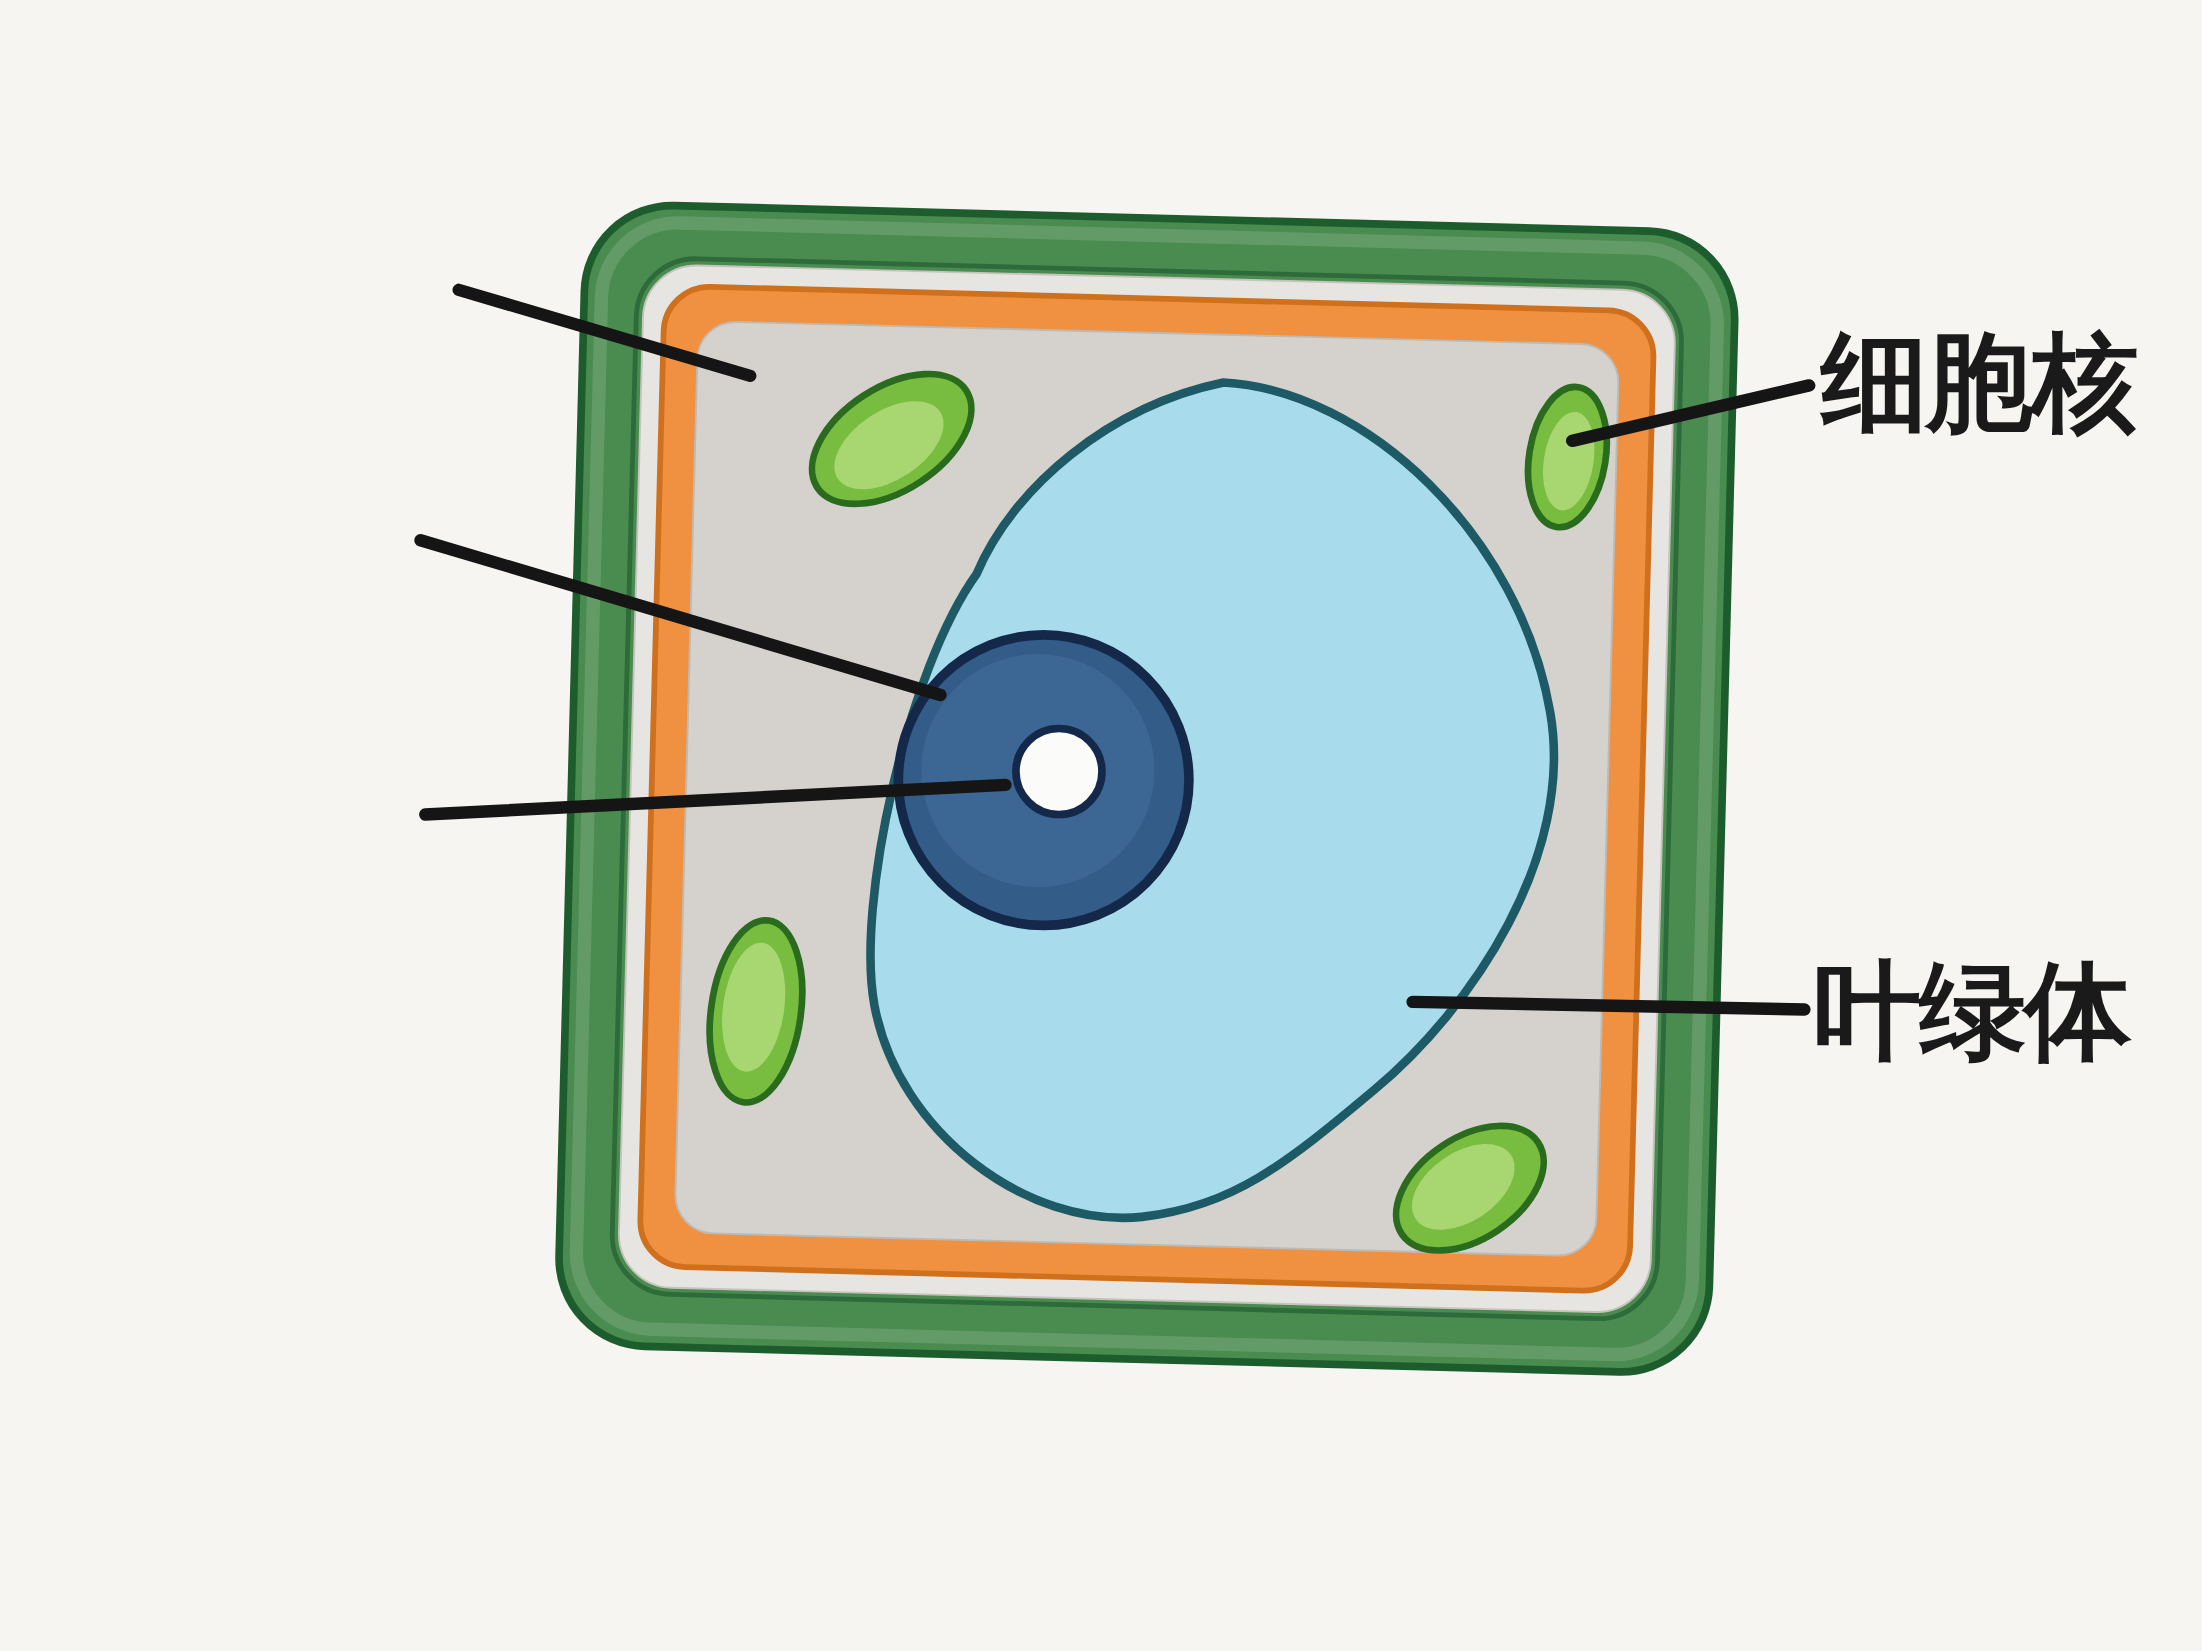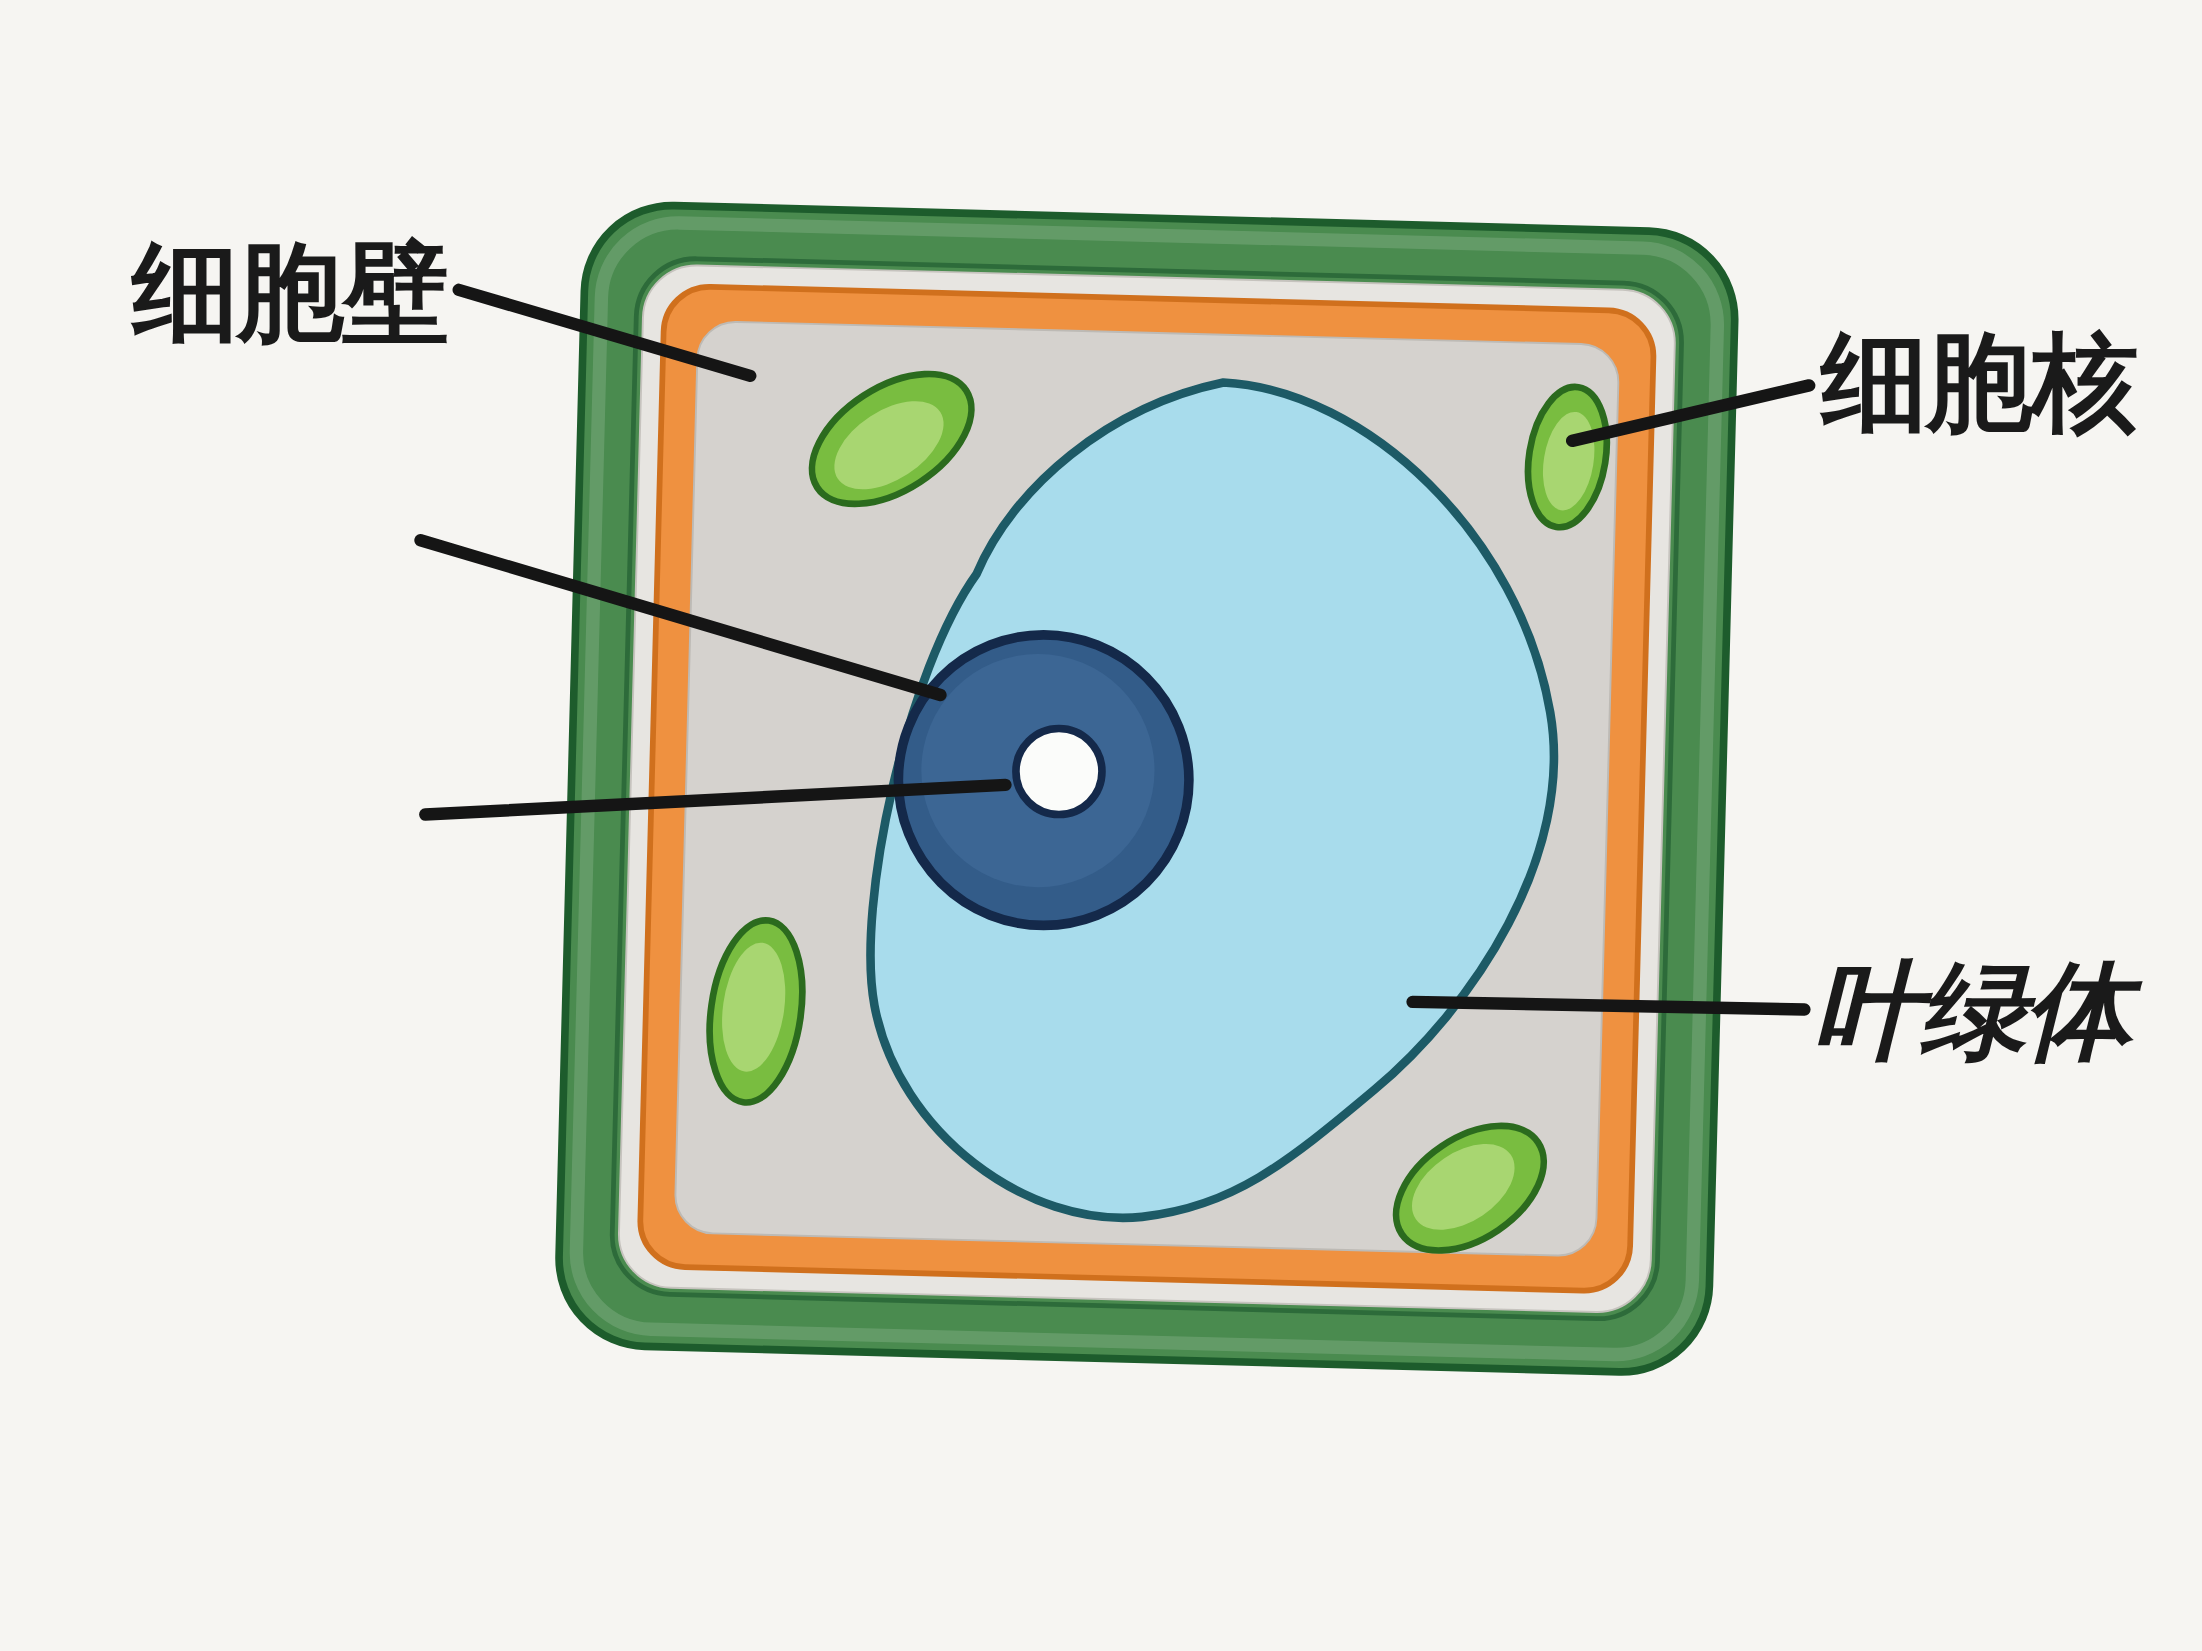--- a/index.html
+++ b/index.html
@@ -102,21 +102,20 @@
     <circle class="nucleus-inner" cx="1086" cy="806" r="122"></circle>
     <circle class="nucleolus" cx="1108" cy="807" r="45"></circle>
 
     <line class="pointer" x1="480" y1="303" x2="785" y2="393"></line>
     <line class="pointer" x1="440" y1="565" x2="984" y2="727"></line>
     <line class="pointer" x1="445" y1="852" x2="1052" y2="821"></line>
     <line class="pointer" x1="1893" y1="403" x2="1645" y2="461"></line>
     <line class="pointer" x1="1888" y1="1056" x2="1478" y2="1048"></line>
   </svg>
 
-  <div class="label" style="left:132px;top:231px;">细胞壁</div>
 
 
 
   <div class="label" style="left:1821px;top:321px;">细胞核</div>
 
-  <div class="label" style="left:1814px;top:950px;font-style:italic;">叶绿体</div>
+  <div class="label" style="left:1814px;top:950px;">叶绿体</div>
 </div>
 
 
 </body></html>

